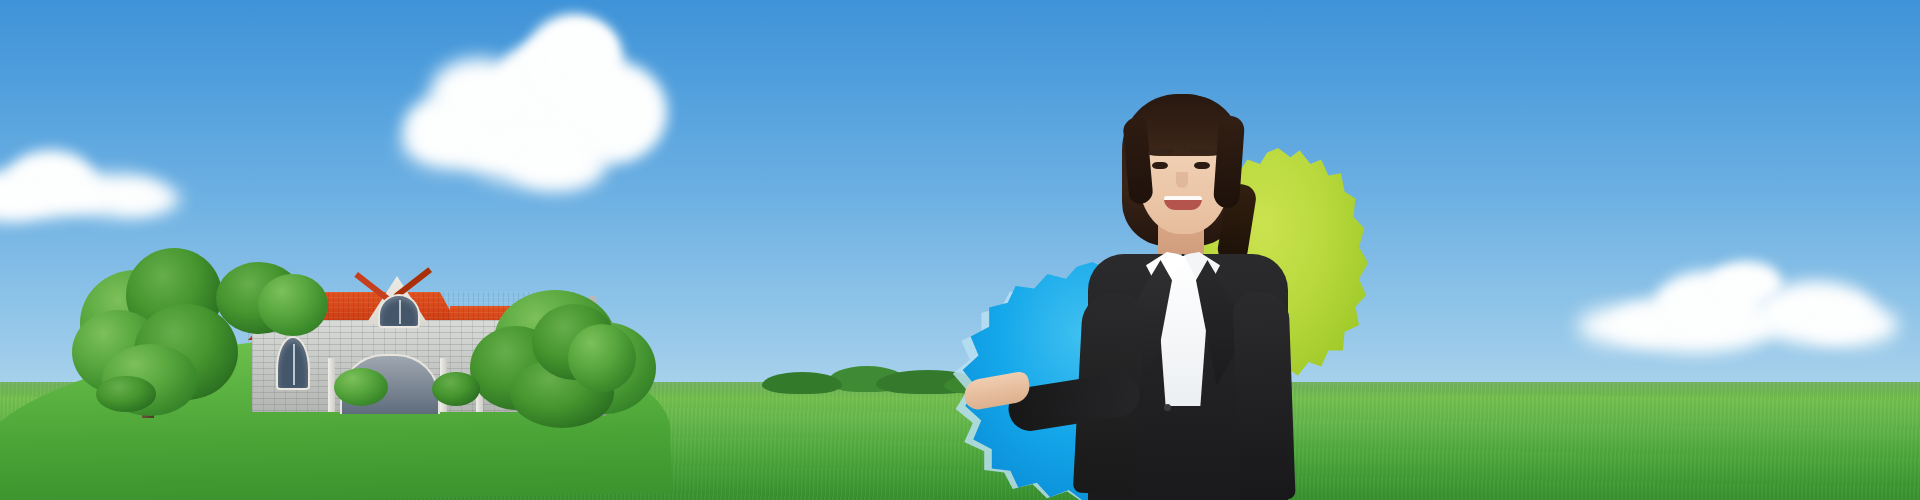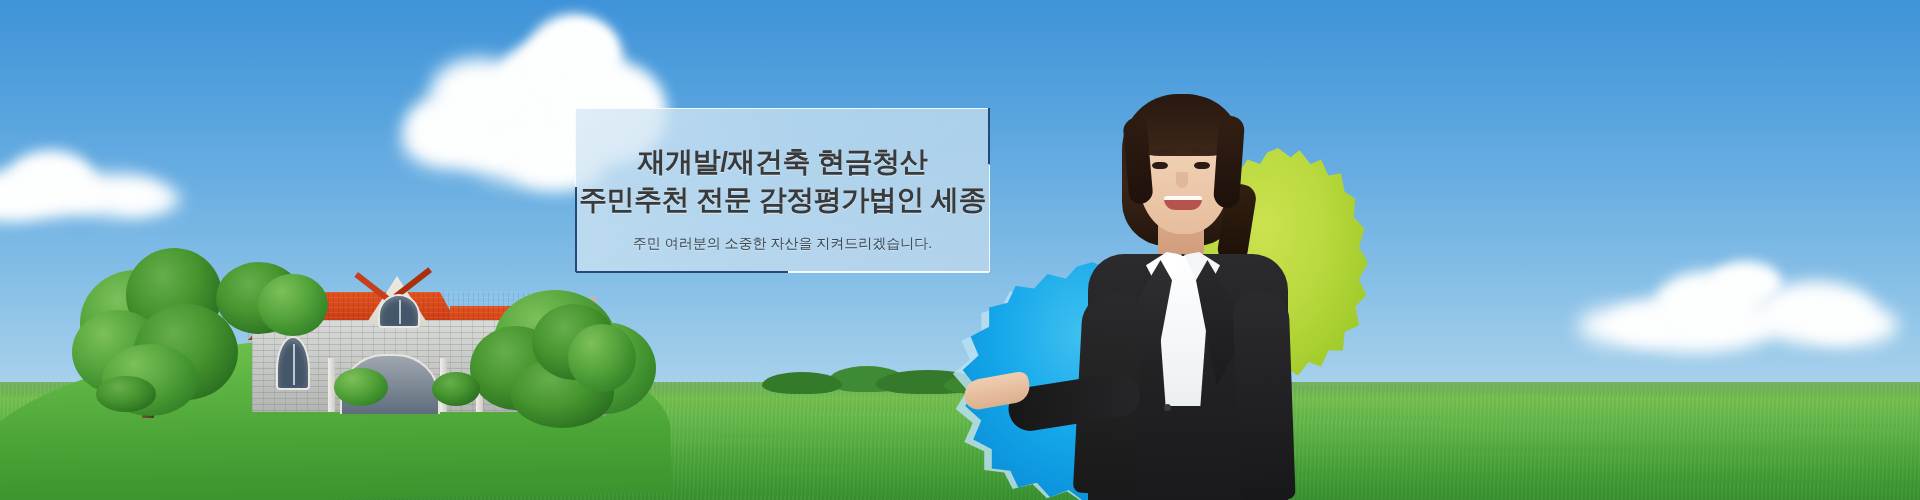--- a/index.html
+++ b/index.html
@@ -502,25 +502,14 @@
     <div class="w-collarR"></div>
     <div class="w-lapelL"></div>
     <div class="w-lapelR"></div>
     <div class="w-armL"></div>
     <div class="w-armR"></div>
     <div class="w-forearm"></div>
     <div class="w-hand"></div>
     <div class="w-btn"></div>
   </div>
 
-  <div id="text-panel">
-    <div id="panel-accent-right"></div>
-    <div id="panel-accent-right-low"></div>
-    <div id="panel-accent-left"></div>
-    <div id="panel-accent-bottom"></div>
-    <div id="panel-accent-bottom-right"></div>
-
-    <div class="headline" id="headline-1">재개발/재건축 현금청산</div>
-    <div class="headline" id="headline-2">주민추천 전문 감정평가법인 세종</div>
-    <div id="subtitle">주민 여러분의 소중한 자산을 지켜드리겠습니다.</div>
-  </div>
 
 </div>
 
 </body></html>

